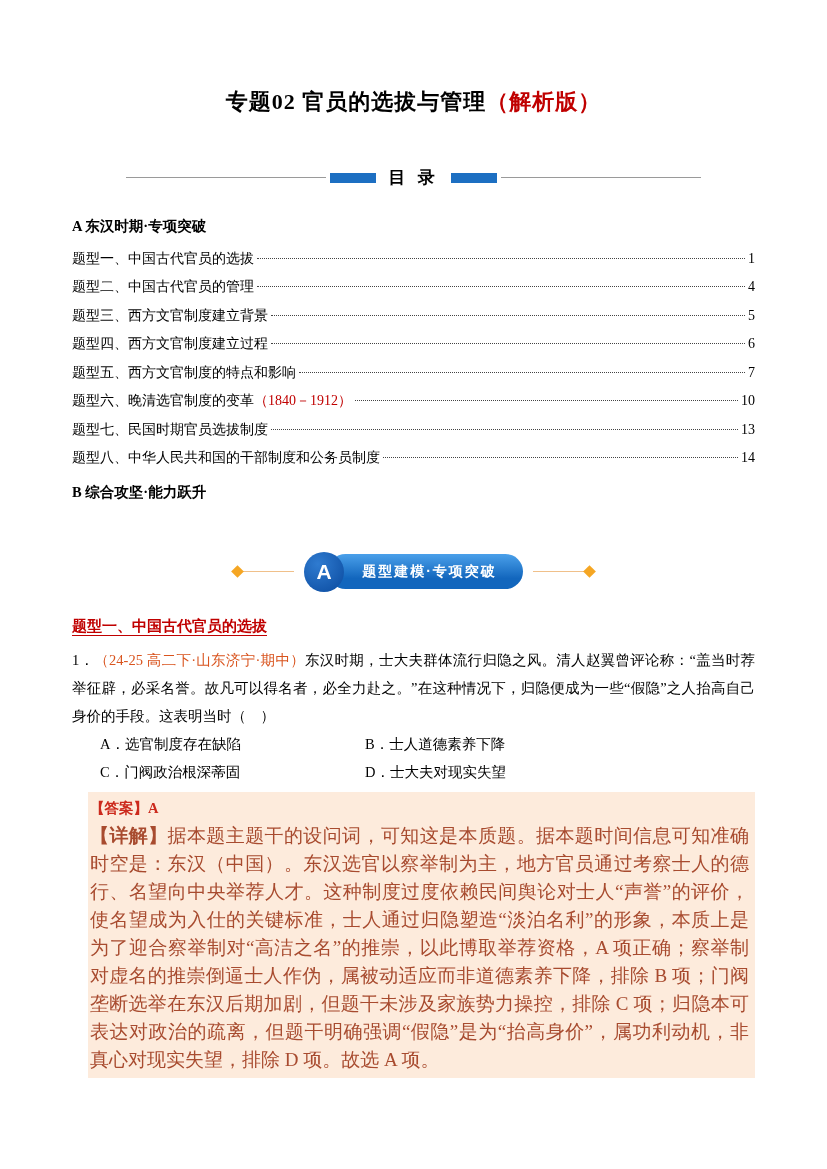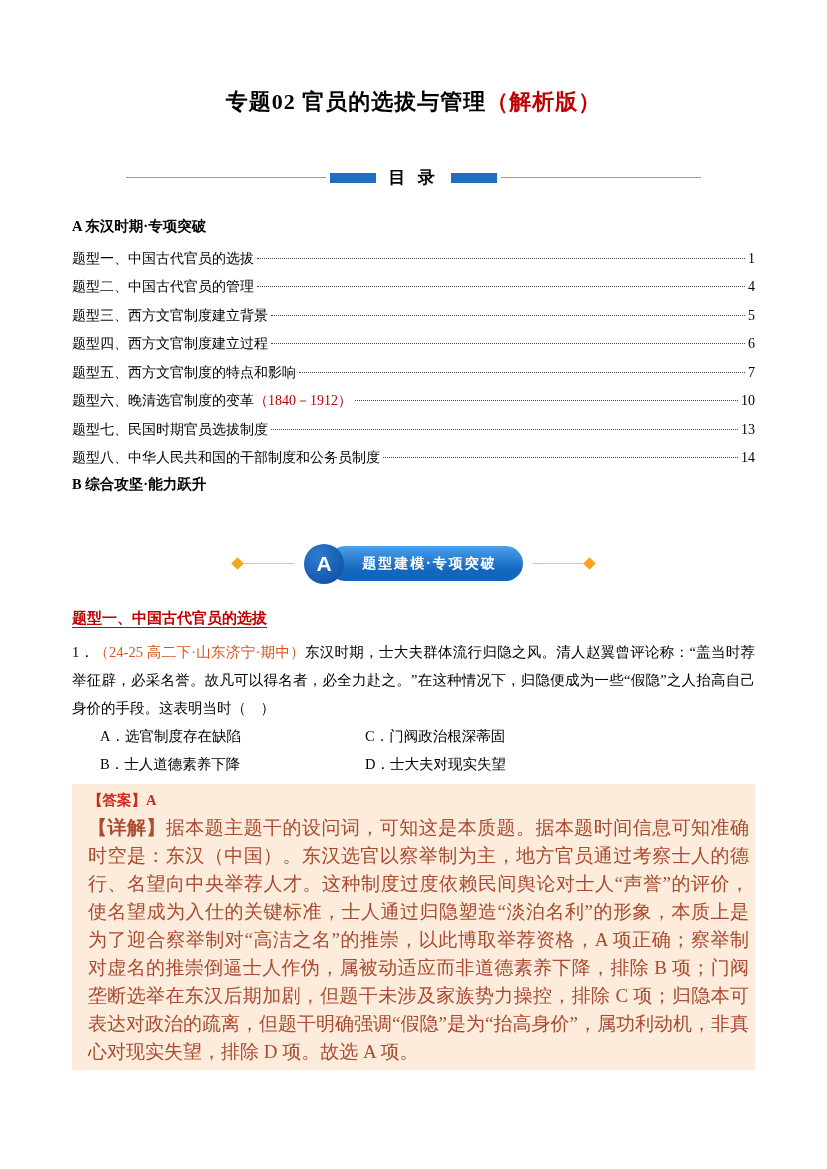--- a/index.html
+++ b/index.html
@@ -23,21 +23,21 @@
   }
   .toc-heading .hline { height: 1px; background: #9a9a9a; width: 200px; flex: none; }
   .toc-heading .bar {
     width: 46px; height: 10px; flex: none;
     background: var(--accent_blue, #1d6fc2); margin: 0 4px;
   }
   .toc-heading .toc-title {
     font-size: 17px; font-weight: bold; padding: 0 8px; letter-spacing: 4px;
   }
   .toc-section { font-size: 14.5px; font-weight: bold; line-height: 22px; }
-  .toc-section.b { }
+  .toc-section.b { margin-top: 8px; }
   #toc-list { margin: 8px 0 0 0; }
   .toc-row {
     display: flex; align-items: baseline; font-size: 14px; line-height: 28.5px;
     white-space: nowrap;
   }
   .toc-row .red { color: var(--heading_red, #c00000); }
   .toc-leader {
     flex: 1 1 auto; border-bottom: 1.6px dotted #444;
     margin: 0 3px; transform: translateY(-4px);
   }
@@ -78,21 +78,22 @@
     margin-top: 10px; font-size: 14.5px; line-height: 28px; text-align: justify;
   }
   .q-text .src { color: var(--source_red, #d9541e); }
   .options {
     display: grid; grid-template-columns: 265px 1fr;
     padding-left: 28px; font-size: 14.5px; line-height: 28px;
   }
   
   .answer-block {
     margin-top: 6px; background: var(--answer_bg, #fdebdc);
-    padding: 2px 6px 4px 16px;
+    padding: 2px 6px 4px 2px;
+    margin-left: 16px;
   }
   .answer-line {
     font-size: 14.5px; line-height: 28px; font-weight: bold;
     color: var(--answer_red, #cc2a1d);
   }
   .detail-line {
     font-size: 19px; line-height: 28px; text-align: justify;
     color: var(--detail_text, #a84b2f);
   }
   .detail-line .lbl { font-weight: bold; }
@@ -183,22 +184,22 @@
     <span class="bline"></span>
     <span class="diamond"></span>
   </div>
 
   <h2 class="sec-heading"><span>题型一、中国古代官员的选拔</span></h2>
 
   <p class="q-text"><span>1．</span><span class="src">（24-25 高二下·山东济宁·期中）</span><span>东汉时期，士大夫群体流行归隐之风。清人赵翼曾评论称：“盖当时荐举征辟，必采名誉。故凡可以得名者，必全力赴之。”在这种情况下，归隐便成为一些“假隐”之人抬高自己身价的手段。这表明当时（　）</span></p>
 
   <div class="options">
     <span>A．选官制度存在缺陷</span>
+    <span>B．士人道德素养下降</span>
     <span>C．门阀政治根深蒂固</span>
-    <span>B．士人道德素养下降</span>
     <span>D．士大夫对现实失望</span>
   </div>
 
   <div class="answer-block">
     <p class="answer-line"><span class="lbl">【答案】</span><span>A</span></p>
     <p class="detail-line"><span class="lbl">【详解】</span><span>据本题主题干的设问词，可知这是本质题。据本题时间信息可知准确时空是：东汉（中国）。东汉选官以察举制为主，地方官员通过考察士人的德行、名望向中央举荐人才。这种制度过度依赖民间舆论对士人“声誉”的评价，使名望成为入仕的关键标准，士人通过归隐塑造“淡泊名利”的形象，本质上是为了迎合察举制对“高洁之名”的推崇，以此博取举荐资格，A 项正确；察举制对虚名的推崇倒逼士人作伪，属被动适应而非道德素养下降，排除 B 项；门阀垄断选举在东汉后期加剧，但题干未涉及家族势力操控，排除 C 项；归隐本可表达对政治的疏离，但题干明确强调“假隐”是为“抬高身价”，属功利动机，非真心对现实失望，排除 D 项。故选 A 项。</span></p>
   </div>
 
 
 </div>

